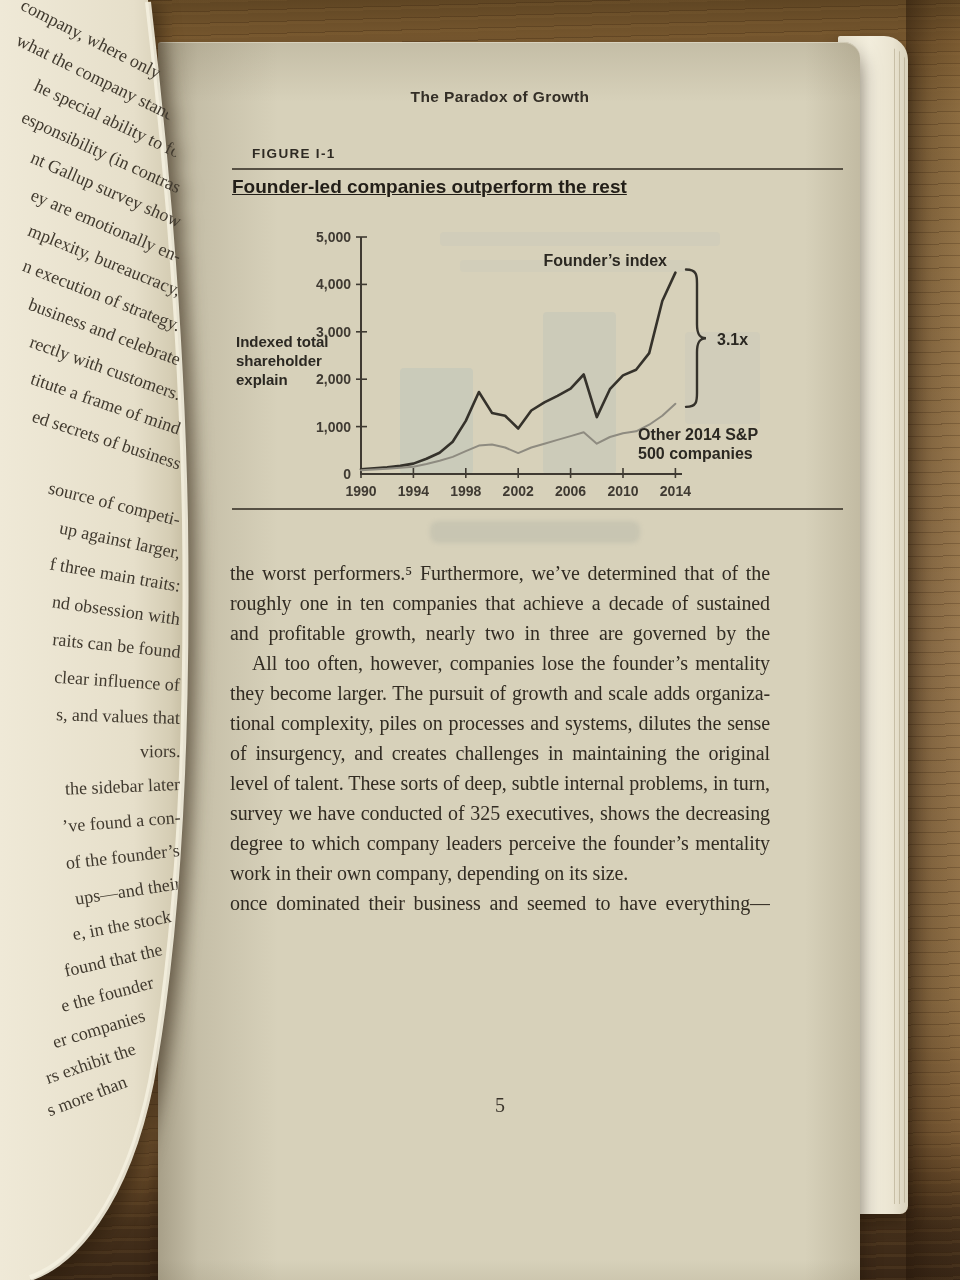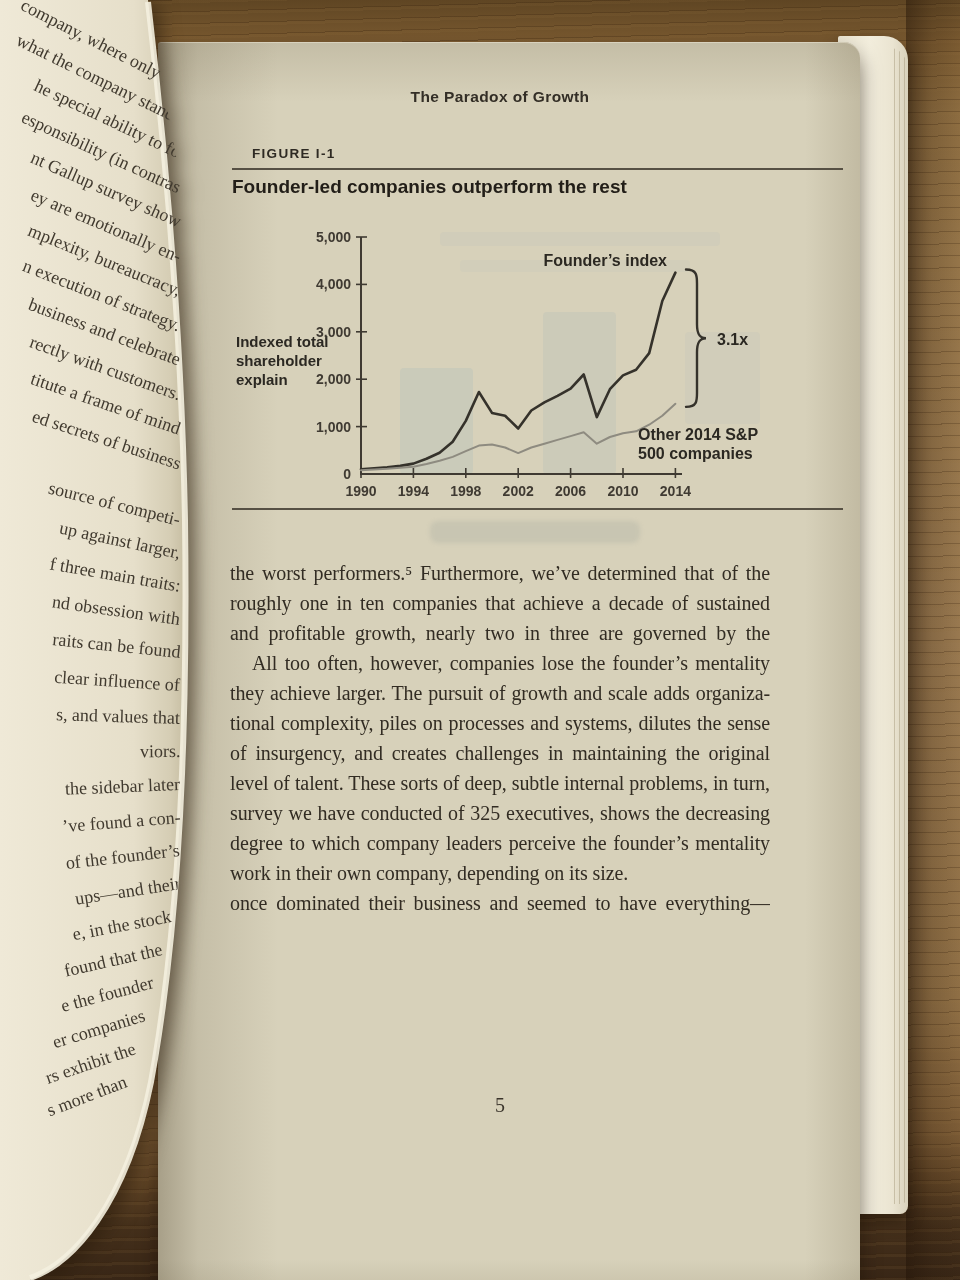--- a/index.html
+++ b/index.html
@@ -31,21 +31,21 @@
     border-radius:3px 16px 5px 3px;
     box-shadow:0 1px 0 rgba(255,250,235,.35) inset, 0 12px 20px rgba(20,10,3,.5);}
   .running-head{position:absolute;left:72px;top:46px;width:540px;text-align:center;
     font:700 15.5px "Liberation Sans", sans-serif;letter-spacing:.4px;color:#332e26;}
   .fig-label{position:absolute;left:80px;top:104px;
     font:700 13.5px "Liberation Sans", sans-serif;letter-spacing:1.3px;color:#2e2a23;margin-left:14px;}
   .rule{position:absolute;left:74px;width:611px;height:2px;background:#565044;}
   .rule-top{top:126px;}
   .rule-bottom{top:466px;}
   .fig-title{position:absolute;left:74px;top:134px;
-    font:700 19px "Liberation Sans", sans-serif;color:#221e18;}
+    font:700 19px "Liberation Sans", sans-serif;color:#221e18;text-decoration:underline;}
   .chart{position:absolute;left:72px;top:170px;width:620px;height:292px;}
   .ylab{position:absolute;left:78px;top:290px;width:120px;white-space:pre-line;
     font:700 15px/19px "Liberation Sans", sans-serif;color:#2b2822;}
   .ghost-under-rule{position:absolute;left:272px;top:479px;width:210px;height:22px;border-radius:8px;
     background:rgba(125,138,138,.16);filter:blur(2px);}
   
   .tick-label{font:600 14px "Liberation Sans", sans-serif;fill:#3f3a32;}
   .annot{font:700 16px "Liberation Sans", sans-serif;fill:#2b2822;}
   
   .body-text{position:absolute;left:72px;top:516px;width:540px;color:#322c23;
@@ -134,21 +134,21 @@
   </svg>
 
   <div class="rule rule-bottom"></div>
   <div class="ghost-under-rule"></div>
 
   <div class="body-text" id="body-text">
       <div class="b-line">the worst performers.⁵ Furthermore, we’ve determined that of the</div>
       <div class="b-line">roughly one in ten companies that achieve a decade of sustained</div>
       <div class="b-line">and profitable growth, nearly two in three are governed by the</div>
       <div class="b-line b-indent">All too often, however, companies lose the founder’s mentality as</div>
-      <div class="b-line">they achieve larger. The pursuit of growth and scale adds organiza-</div>
+      <div class="b-line">they become larger. The pursuit of growth and scale adds organiza-</div>
       <div class="b-line">tional complexity, piles on processes and systems, dilutes the sense</div>
       <div class="b-line">of insurgency, and creates challenges in maintaining the original</div>
       <div class="b-line">level of talent. These sorts of deep, subtle internal problems, in turn,</div>
       <div class="b-line">survey we have conducted of 325 executives, shows the decreasing</div>
       <div class="b-line">degree to which company leaders perceive the founder’s mentality at</div>
       <div class="b-line b-last">work in their own company, depending on its size.</div>
       <div class="b-line">once dominated their business and seemed to have everything—</div>
     </div>
 
   <div class="page-num">5</div>

